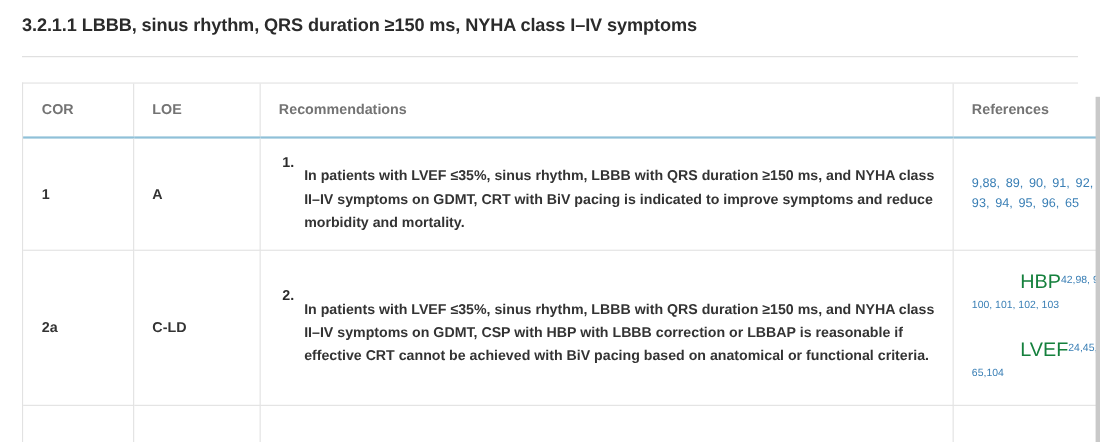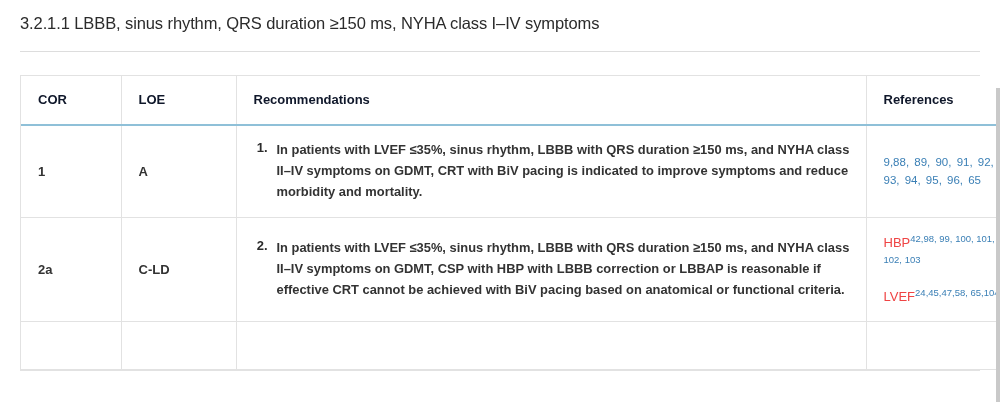--- a/index.html
+++ b/index.html
@@ -17,21 +17,21 @@
   }
   .page {
     padding: 0;
     position: relative;
     width: 1000px;
     height: 402px;
     box-sizing: border-box;
   }
   .section-heading {
     font-size: 16.5px;
-    font-weight: normal;
+    font-weight: bold;
     color: #2b2b2b;
     padding: 14px 20px 0 20px;
     letter-spacing: -0.1px;
   }
   .rule {
     margin: 18px 20px 0 20px;
     border-top: 1px solid #dddddd;
   }
   .table-wrap {
     margin: 23px 20px 0 20px;
@@ -47,21 +47,21 @@
   }
   table.rec-table col.c-cor { width: 100px; }
   table.rec-table col.c-loe { width: 115px; }
   table.rec-table col.c-rec { width: 630px; }
   table.rec-table col.c-ref { width: 155px; }
 
   table.rec-table th {
     text-align: left;
     font-size: 13px;
     font-weight: bold;
-    color: #0f172a;
+    color: #737373;
     padding: 16px 14px 17px 17px;
     border-right: 1px solid #e2e2e2;
     border-bottom: 2px solid #8fc0d8;
     vertical-align: middle;
   }
   table.rec-table th.th-ref {
     border-right: none;
     padding-left: 17px;
   }
   table.rec-table td {
@@ -90,37 +90,39 @@
     color: #2b2b2b;
     min-width: 14px;
     text-align: right;
     padding-top: 0px;
   }
   .rec-text {
     font-weight: bold;
     font-size: 12.9px;
     line-height: 1.62;
     color: #333333;
+    margin-top: 10px;
   }
   .cell-ref {
     color: #3a7fb5;
     font-size: 11.5px;
     line-height: 1.62;
   }
   .refs-line {
     color: #3a7fb5;
     word-spacing: 2px;
   }
   .ref-group {
     margin-bottom: 13px;
   }
   .ref-group:last-child { margin-bottom: 0; }
   .ref-label {
-    font-size: 13px;
-    color: #ef4444;
+    font-size: 18px;
+    color: #15803d;
+    margin-left: 44px;
   }
   .ref-sup {
     font-size: 9.5px;
     vertical-align: super;
     color: #3a7fb5;
     line-height: 1.5;
   }
   .scrollbar {
     position: absolute;
     top: 88px;

